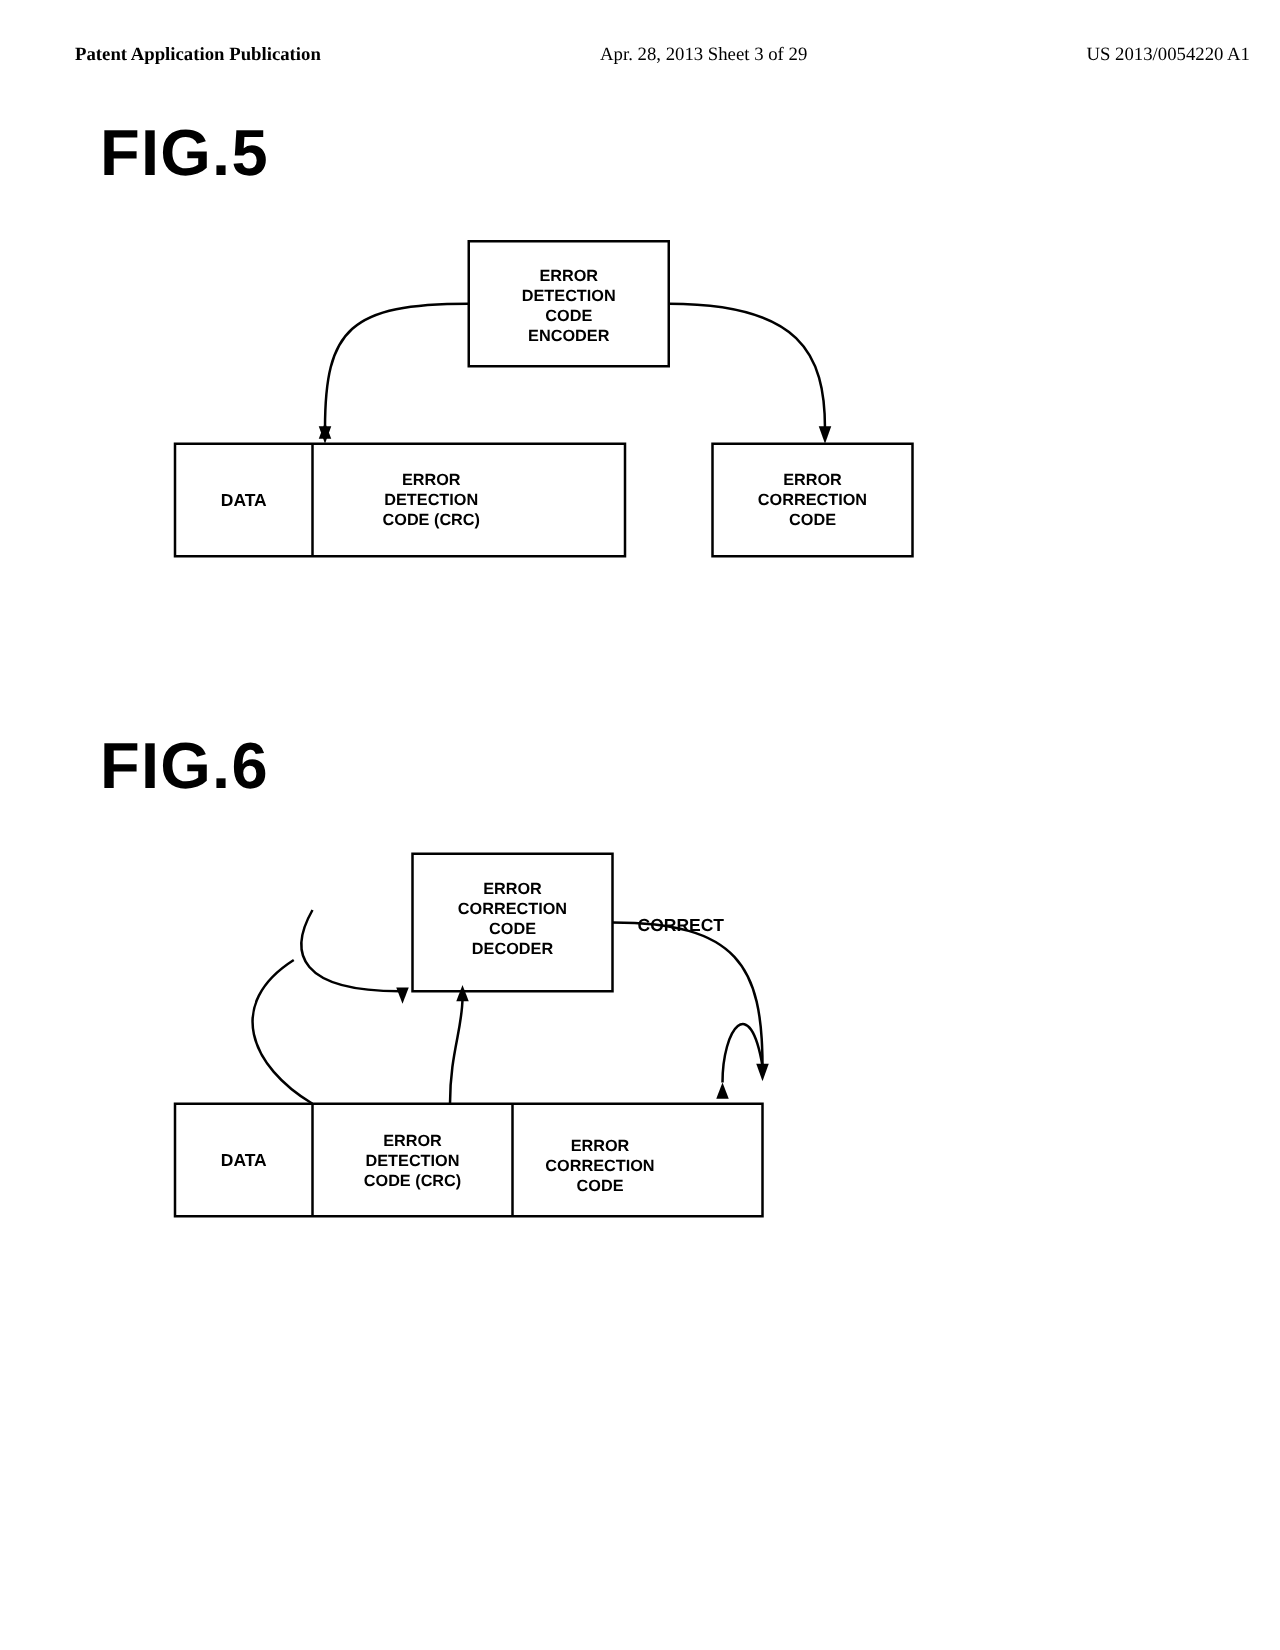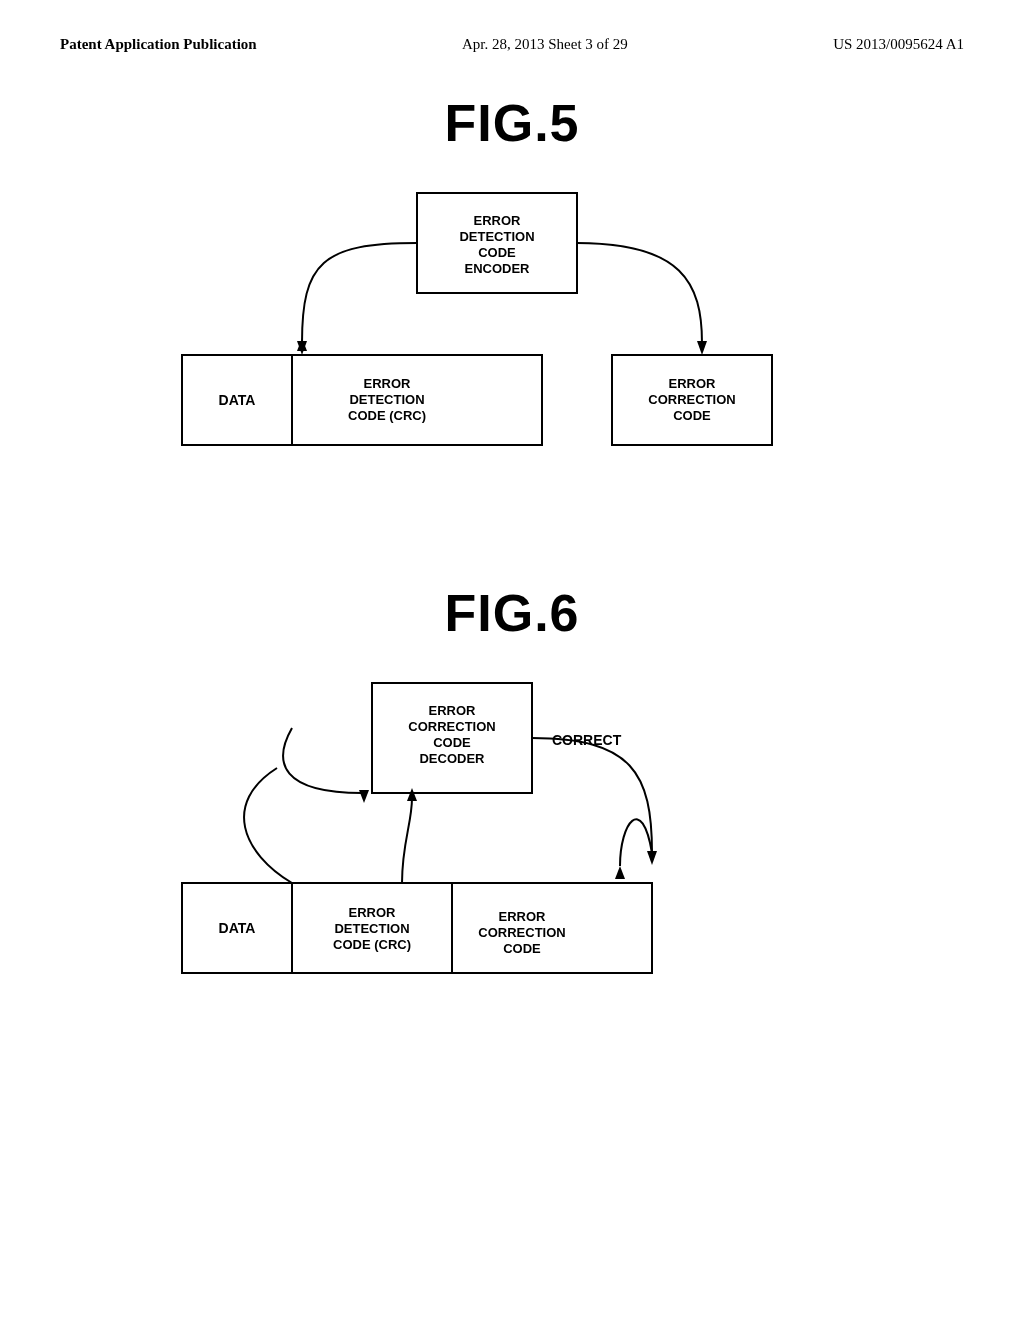--- a/index.html
+++ b/index.html
@@ -10,40 +10,39 @@
       font-family: 'Times New Roman', Times, serif;
       color: #000000;
       position: relative;
     }
 
     
     .header {
       display: flex;
       justify-content: space-between;
       align-items: baseline;
-      padding: 36px 60px 0 60px;
+      padding: 36px 24px 0 60px;
       font-size: 15px;
     }
     .header-left {
       font-weight: bold;
       font-size: 15px;
     }
     .header-center {
       font-size: 15px;
     }
     .header-right {
       font-size: 15px;
     }
 
     
     .content {
       padding: 40px 80px;
       display: flex;
       flex-direction: column;
-      align-items: center;
     }
 
     
     .fig-title {
       font-size: 52px;
       font-weight: bold;
       font-family: Arial, sans-serif;
       margin-bottom: 30px;
       letter-spacing: 1px;
     }
@@ -82,21 +81,21 @@
       height: 100%;
       overflow: visible;
     }
   </style>
 </head>
 <body>
 
 <div class="header">
   <span class="header-left">Patent Application Publication</span>
   <span class="header-center">Apr. 28, 2013  Sheet 3 of 29</span>
-  <span class="header-right">US 2013/0095624 A1</span>
+  <span class="header-right">US 2013/0054220 A1</span>
 </div>
 
 <div class="content">
 
   <div class="fig-title">FIG.5</div>
 
   <div class="fig5-container">
     <div class="fig5-diagram">
       <svg class="diagram-svg" viewBox="0 0 780 340">
 

